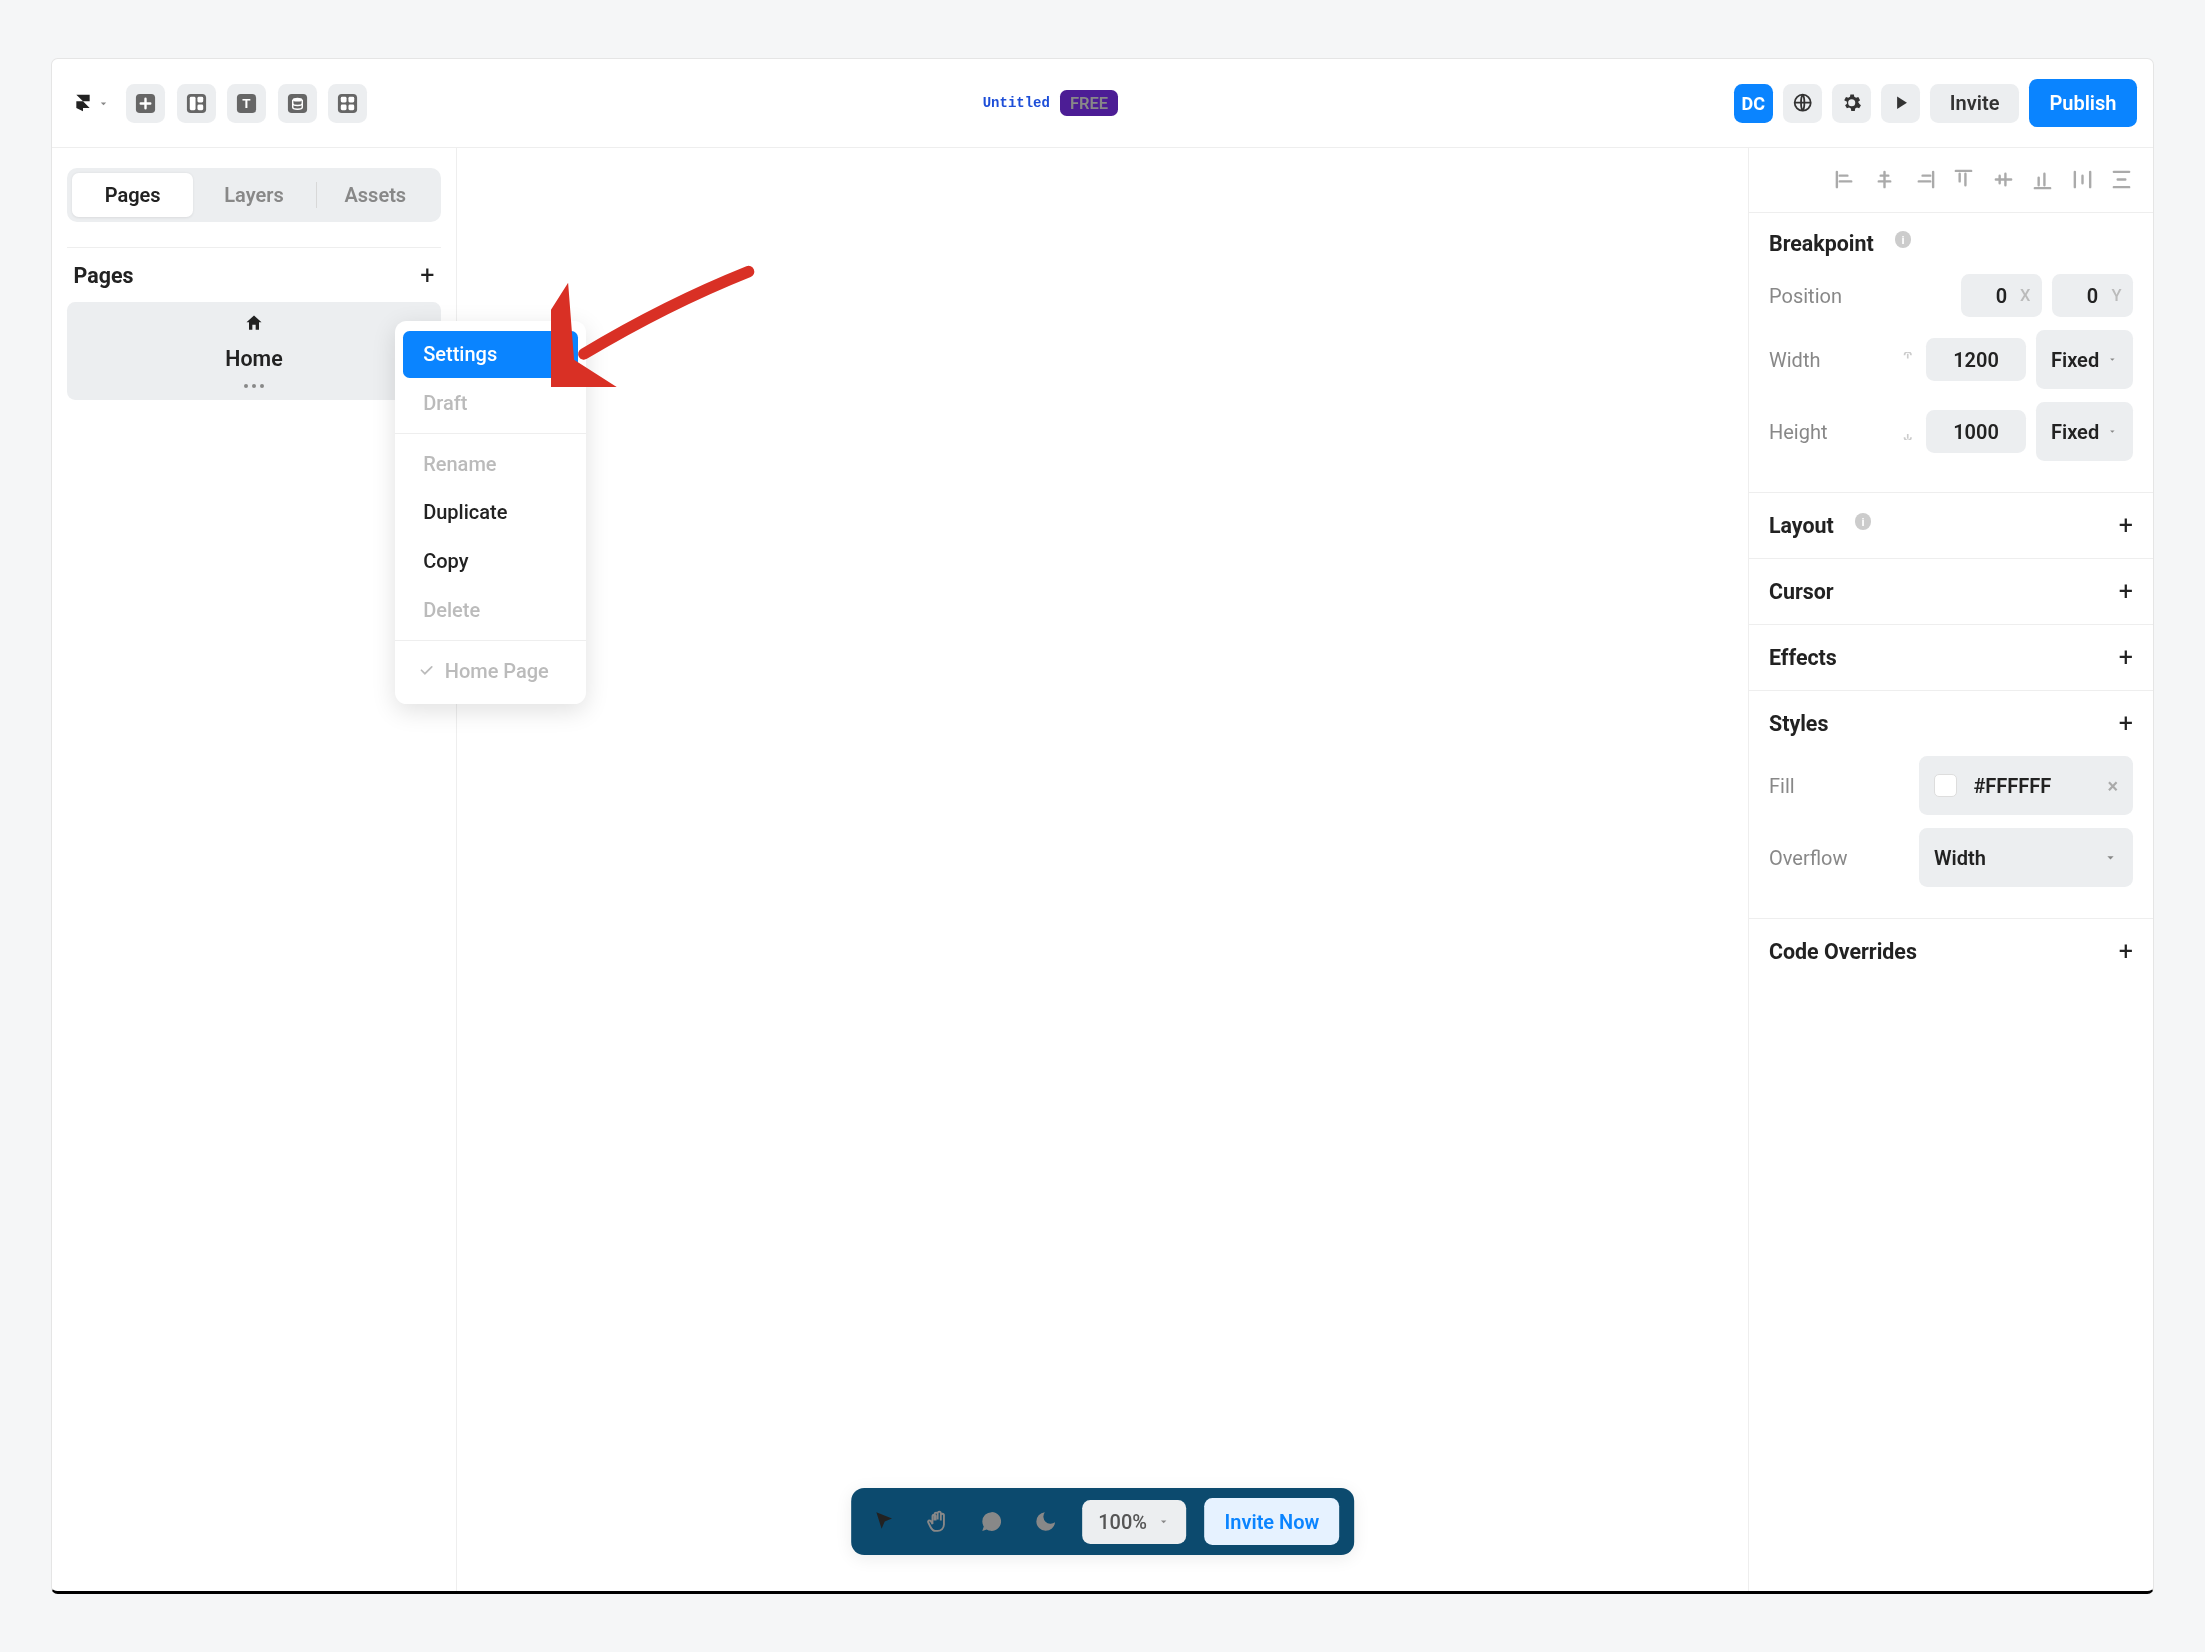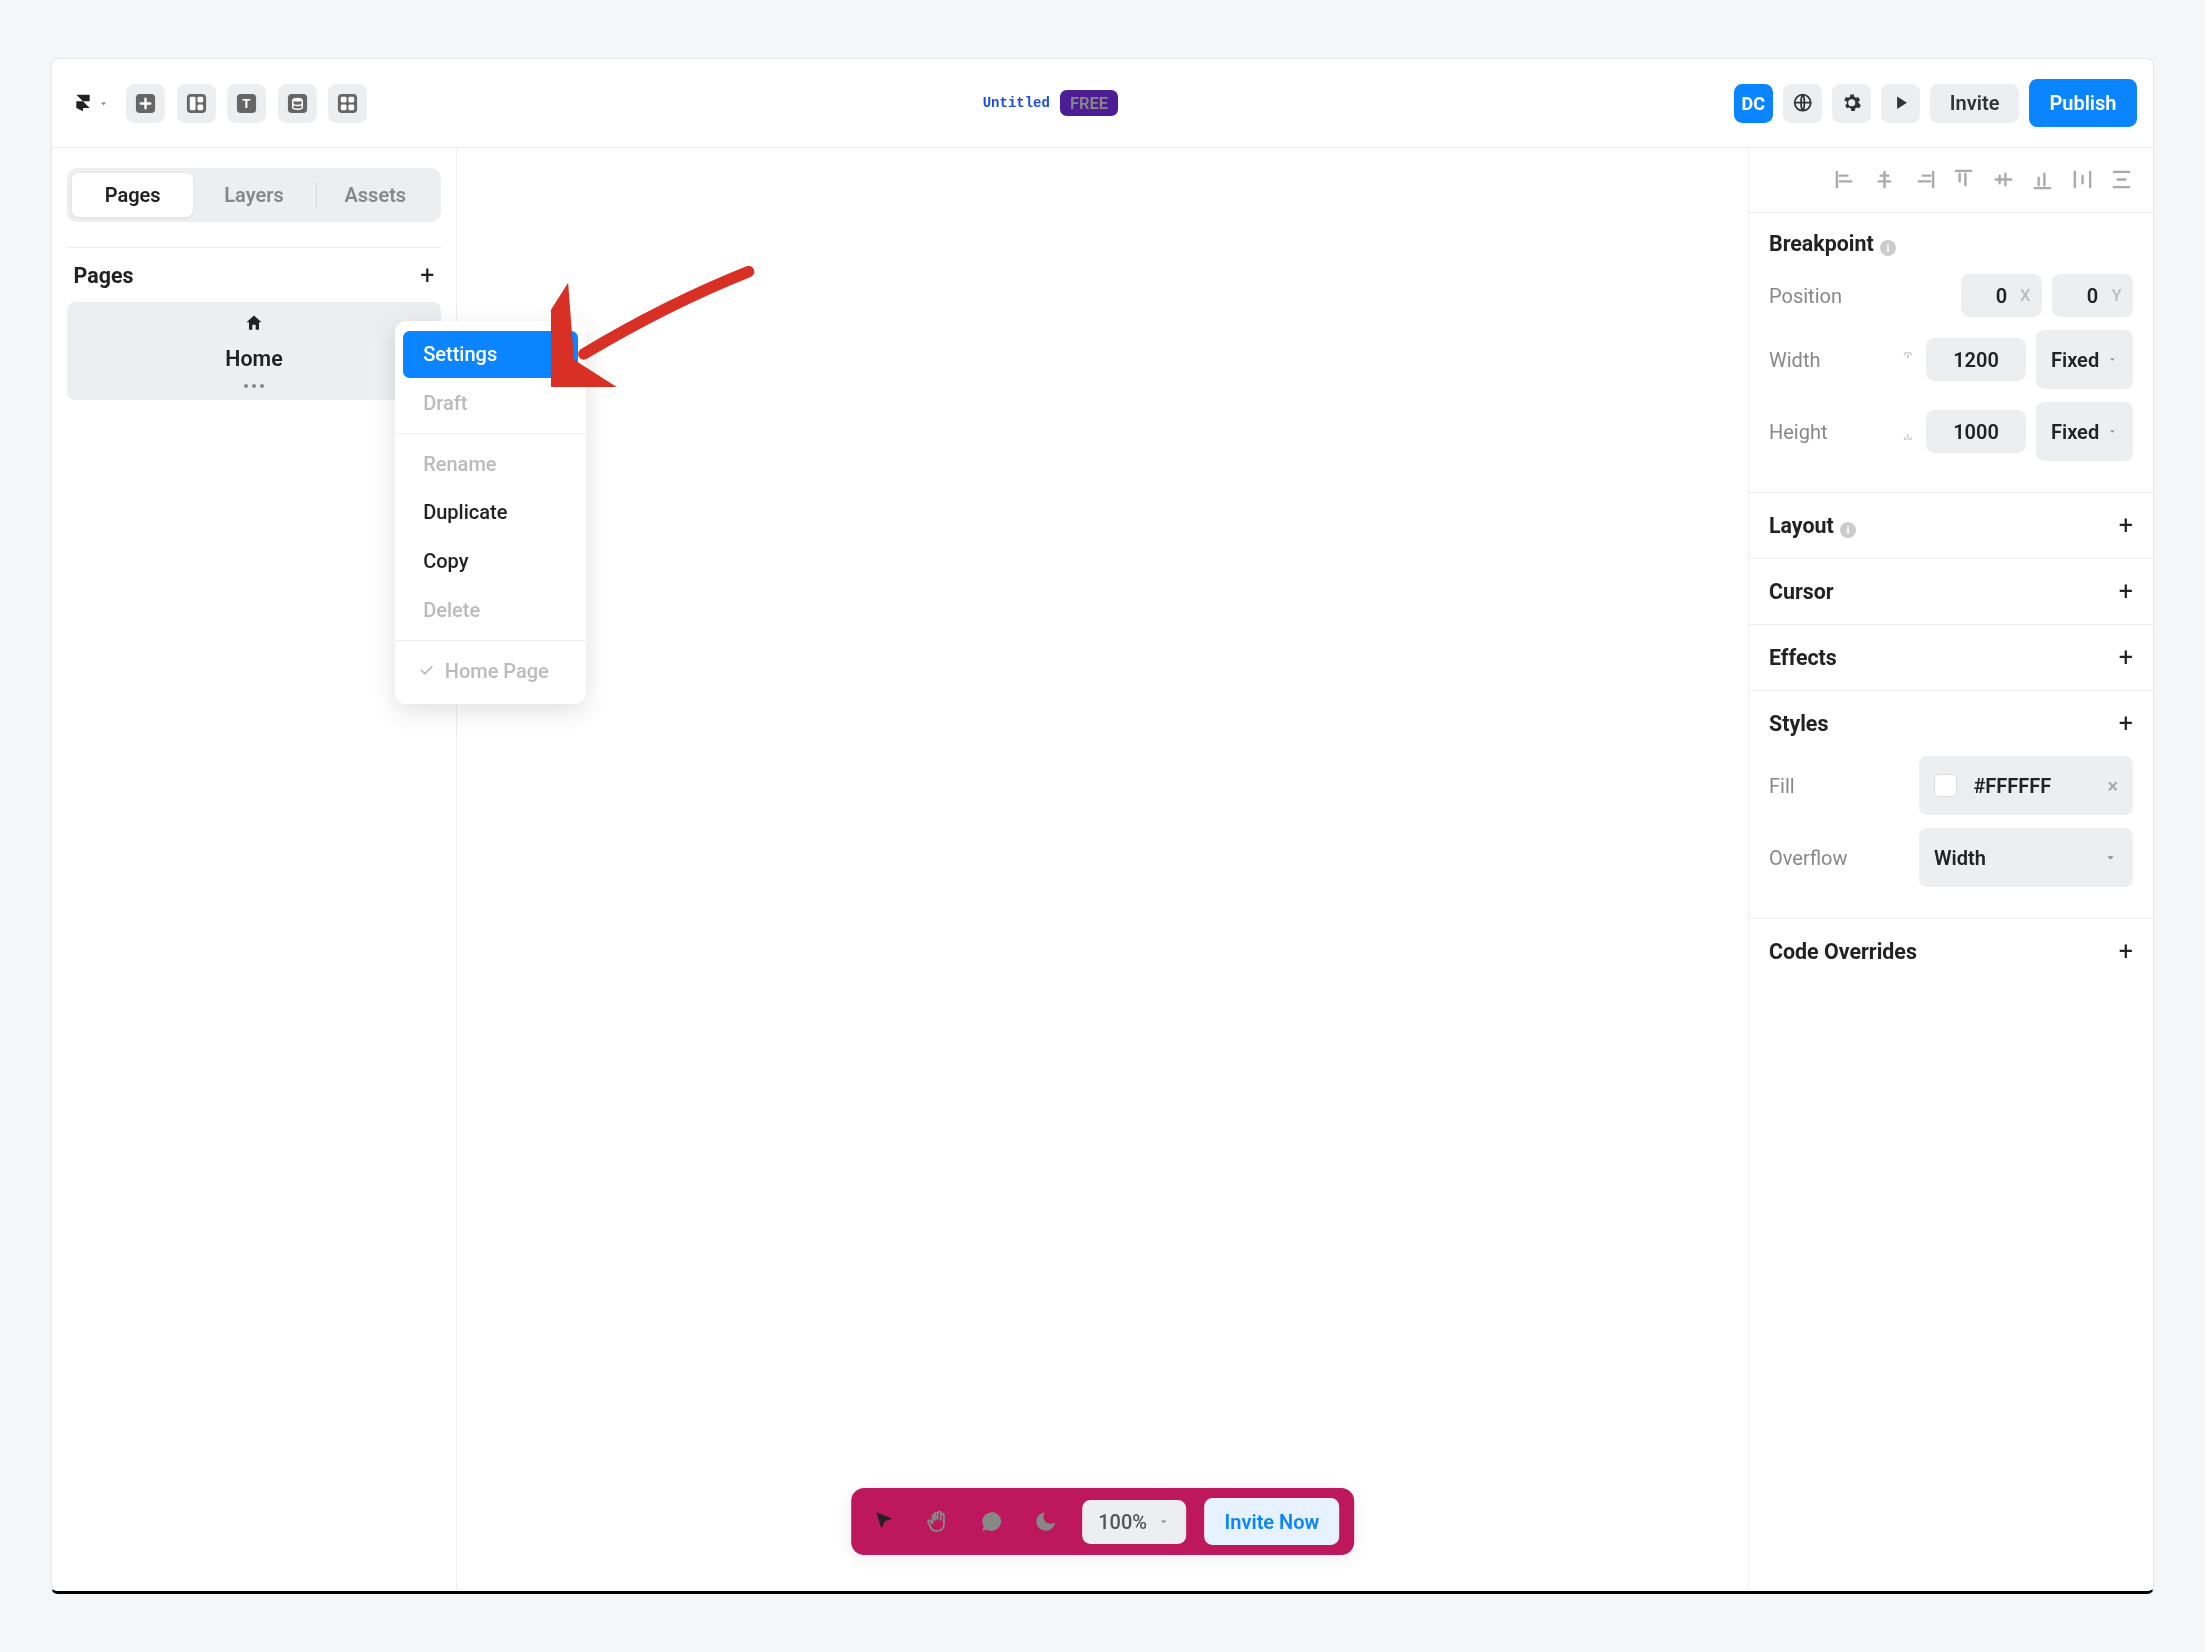--- a/index.html
+++ b/index.html
@@ -35,41 +35,41 @@
 .page-name { flex: 1; font-size: 21.4px; font-weight: 600; color: #222; }
 .page-more { display: flex; gap: 4.1px; cursor: pointer; }
 .page-more span { width: 4.1px; height: 4.1px; background: #888; border-radius: 50%; }
 .canvas-area { flex: 1; background: #fff; position: relative; }
 .right-panel { width: 405px; border-left: 0.8px solid #eee; padding: 20px 0; overflow-y: auto; }
 .align-row { display: flex; gap: 16.5px; padding: 0 20px 21.4px 20px; justify-content: flex-end; }
 .align-icon { width: 23px; height: 23px; display: flex; align-items: center; justify-content: center; color: #aaa; cursor: pointer; }
 .prop-section { border-top: 0.8px solid #eee; padding: 18px 20px; }
 .prop-header { display: flex; align-items: center; justify-content: space-between; margin-bottom: 18px; }
 .prop-header.no-margin { margin-bottom: 0; }
-.prop-title { font-size: 21.4px; font-weight: 700; color: #222; display: flex; align-items: flex-end; gap: 6px; }
+.prop-title { font-size: 21.4px; font-weight: 700; color: #222; display: flex; align-items: flex-start; gap: 21px; }
 .info-icon { width: 16.5px; height: 16.5px; background: #ccc; border-radius: 50%; color: #fff; font-size: 11.5px; font-weight: 700; display: flex; align-items: center; justify-content: center; }
 .prop-row { display: flex; align-items: center; margin-bottom: 13px; gap: 10px; }
 .prop-label { width: 107px; font-size: 20px; color: #888; }
 .prop-input { background: #eceef0; border-radius: 8.2px; height: 43px; display: flex; align-items: center; justify-content: center; font-size: 20px; color: #222; font-weight: 600; position: relative; }
 .prop-input.small { width: 81px; }
 .prop-input.med { width: 100px; }
 .prop-input .suffix { position: absolute; right: 11.5px; color: #bbb; font-size: 16.5px; font-weight: 500; }
 .prop-select { background: #eceef0; border-radius: 8.2px; height: 59px; display: flex; align-items: center; padding: 0 15px; font-size: 20px; color: #222; font-weight: 600; gap: 8.2px; cursor: pointer; }
 .prop-select svg { width: 15px; height: 15px; margin-left: auto; }
 .link-col { width: 16.5px; display: flex; flex-direction: column; align-items: center; color: #ccc; }
 .color-swatch { width: 23px; height: 23px; background: #fff; border: 0.8px solid #ddd; border-radius: 5px; margin-right: 8.2px; }
 .context-menu { position: absolute; top: 321px; left: 395px; width: 191px; background: #fff; border-radius: 11.5px; box-shadow: 0 6.6px 25px rgba(0,0,0,0.12); padding: 8.2px 0; z-index: 100; }
 .ctx-item { padding: 11.5px 20px; font-size: 20px; color: #222; cursor: pointer; margin: 1.6px 8.2px; border-radius: 6.6px; font-weight: 500; }
 .ctx-item.highlighted { background: #0a84ff; color: #fff; }
 .ctx-item.disabled { color: #bbb; }
 .ctx-divider { height: 0.8px; background: #eee; margin: 6.6px 0; }
 .ctx-item.checked { display: flex; align-items: center; gap: 10px; padding-left: 15px; }
 .ctx-item.checked svg { width: 16.5px; height: 16.5px; }
 .arrow-annotation { position: absolute; top: 255px; left: 551px; z-index: 101; pointer-events: none; }
-.bottom-toolbar { position: absolute; bottom: 36px; left: 50%; transform: translateX(-50%); background: #be185d; border-radius: 13px; box-shadow: 0 3.3px 16.5px rgba(0,0,0,0.08); padding: 10px 15px; display: flex; align-items: center; gap: 18px; z-index: 50; }
+.bottom-toolbar { position: absolute; bottom: 36px; left: 50%; transform: translateX(-50%); background: #0c4a6e; border-radius: 13px; box-shadow: 0 3.3px 16.5px rgba(0,0,0,0.08); padding: 10px 15px; display: flex; align-items: center; gap: 18px; z-index: 50; }
 .bt-icon { width: 36px; height: 36px; display: flex; align-items: center; justify-content: center; cursor: pointer; }
 .bt-icon svg { width: 25px; height: 25px; }
 .zoom-control { background: #eceef0; border-radius: 8.2px; padding: 10px 16.5px; display: flex; align-items: center; gap: 10px; font-size: 20px; color: #555; font-weight: 500; cursor: pointer; }
 .upgrade-btn { background: #e6f2ff; color: #0a84ff; border-radius: 8.2px; padding: 11.5px 20px; font-size: 20px; font-weight: 600; cursor: pointer; }
 </style>
 </head>
 <body>
 
 <div class="app-frame">
 

